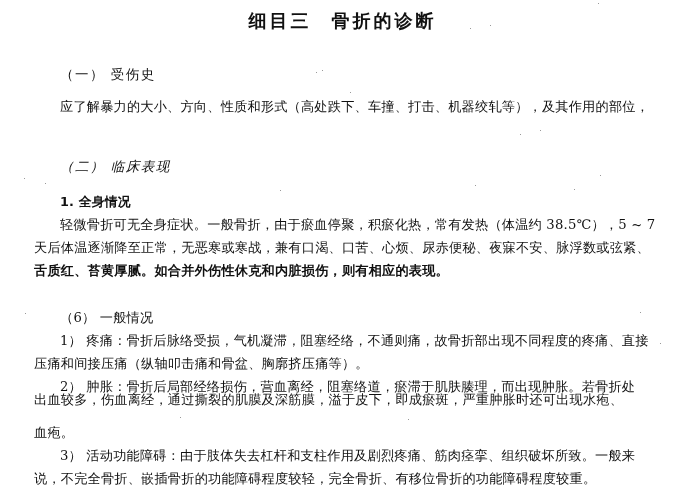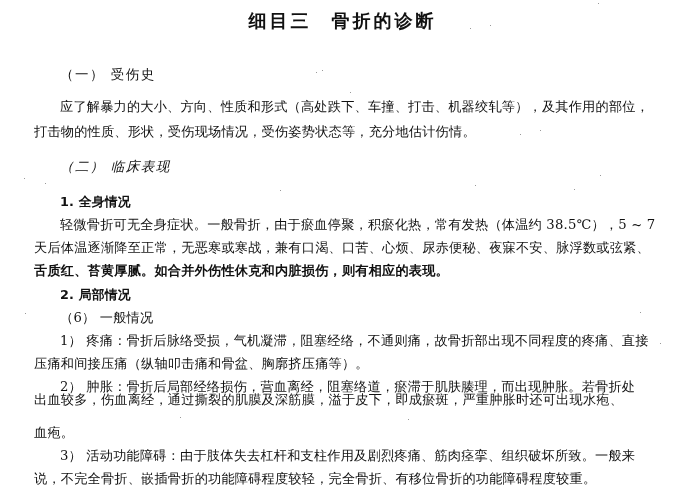--- a/index.html
+++ b/index.html
@@ -66,30 +66,28 @@
 <body>
 
 <div class="page">
 
   <div class="title">
     <span>细目三</span><span class="gap"></span><span>骨折的诊断</span>
   </div>
 
   <div class="line indent subhead" style="top:66px;">（一） 受伤史</div>
   <div class="line indent" style="top:99px;">应了解暴力的大小、方向、性质和形式（高处跌下、车撞、打击、机器绞轧等），及其作用的部位，</div>
-  <div class="line" style="top:124px;">打击物的性质、形状，受伤现场情况，受伤姿势状态等，充分地估计伤情。</div>
 
   <div class="line indent subhead" style="top:158px;font-style:italic;">（二） 临床表现</div>
 
   <div class="line indent bold" style="top:194px;">1. 全身情况</div>
   <div class="line indent" style="top:217px;">轻微骨折可无全身症状。一般骨折，由于瘀血停聚，积瘀化热，常有发热（体温约 38.5℃），5 ~ 7</div>
   <div class="line" style="top:240px;">天后体温逐渐降至正常，无恶寒或寒战，兼有口渴、口苦、心烦、尿赤便秘、夜寐不安、脉浮数或弦紧、</div>
   <div class="line" style="top:263px;font-weight:bold;">舌质红、苔黄厚腻。如合并外伤性休克和内脏损伤，则有相应的表现。</div>
 
-  <div class="line indent bold" style="top:287px;">2. 局部情况</div>
   <div class="line indent" style="top:310px;">（6） 一般情况</div>
 
   <div class="line indent" style="top:333px;">1） 疼痛：骨折后脉络受损，气机凝滞，阻塞经络，不通则痛，故骨折部出现不同程度的疼痛、直接</div>
   <div class="line" style="top:356px;">压痛和间接压痛（纵轴叩击痛和骨盆、胸廓挤压痛等）。</div>
 
   <div class="line indent" style="top:379px;">2） 肿胀：骨折后局部经络损伤，营血离经，阻塞络道，瘀滞于肌肤腠理，而出现肿胀。若骨折处</div>
   <div class="line" style="top:392px;">出血较多，伤血离经，通过撕裂的肌膜及深筋膜，溢于皮下，即成瘀斑，严重肿胀时还可出现水疱、</div>
   <div class="line" style="top:425px;">血疱。</div>
 
   <div class="line indent" style="top:448px;">3） 活动功能障碍：由于肢体失去杠杆和支柱作用及剧烈疼痛、筋肉痉挛、组织破坏所致。一般来</div>

